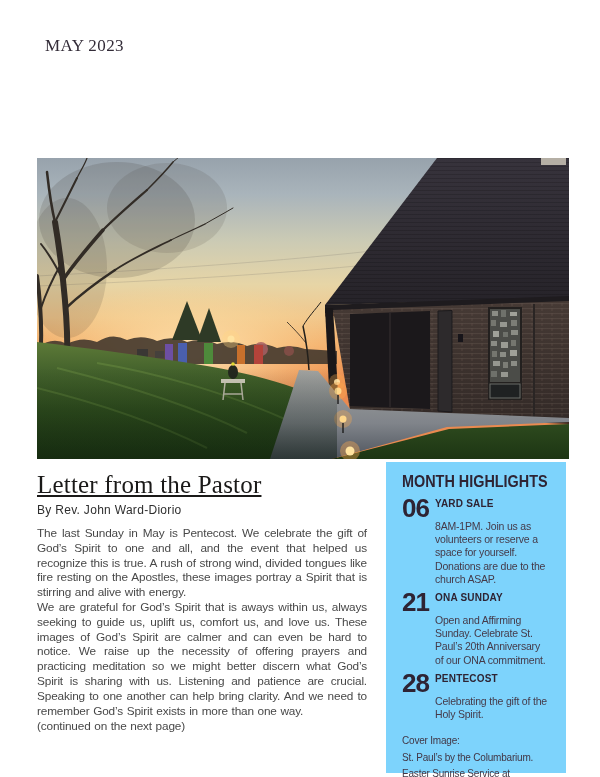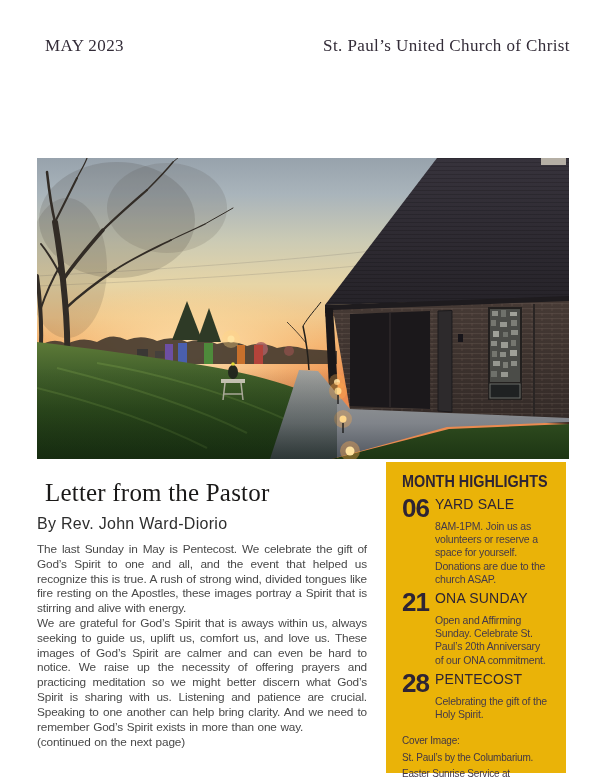--- a/index.html
+++ b/index.html
@@ -17,56 +17,55 @@
   .masthead{position:absolute;left:0;top:0;width:600px;height:150px;color:#2d2334;}
   .mast-word{position:absolute;font-weight:700;line-height:1;transform-origin:left top;white-space:nowrap;}
   .mast-the{left:100px;top:69px;font-size:52px;transform:scaleX(.92);}
   .mast-epistle{left:215px;top:67px;font-size:86px;transform:scaleX(.795);}
   
   .photo{position:absolute;left:37px;top:158px;width:532px;height:301px;margin:0;overflow:hidden;}
   .photo svg{display:block;}
   
   .article{position:absolute;left:37px;top:471px;width:330px;color:#474747;}
   .article h1{
-    margin:8px;font-family:"Liberation Serif",serif;font-weight:500;
-    font-size:25px;letter-spacing:.2px;color:#1a1918;line-height:1.12;
-  }
-  .byline{font-size:16px;color:#2e2e2e;letter-spacing:.3px;margin:4px 0 9px;}
+    margin:0;font-family:"Liberation Serif",serif;font-weight:500;
+    font-size:25px;letter-spacing:.2px;color:#1a1918;line-height:1.12;text-decoration:underline;
+  }
+  .byline{font-size:12px;color:#2e2e2e;letter-spacing:.3px;margin:4px 0 9px;}
   .article p{
     margin:0;font-size:11.8px;line-height:14.8px;text-align:justify;
     letter-spacing:-.15px;word-spacing:.5px;color:#484848;
   }
   .continued{text-align:center;margin-top:1px !important;}
   
   .sidebar{
     position:absolute;left:386px;top:462px;width:180px;height:311px;
-    background:#eab308;box-sizing:border-box;padding:11px 16px 0 16px;color:#3f3443;
+    background:#7dd3fc;box-sizing:border-box;padding:11px 16px 0 16px;color:#3f3443;
   }
   .sidebar h3{
     margin:0 0 6px;font-size:16px;font-weight:700;color:#2e2434;
     letter-spacing:0;transform:scaleX(.9);transform-origin:left center;white-space:nowrap;
   }
   .event{display:flex;align-items:flex-start;margin-bottom:5px;}
   .event .day{
     flex:none;width:30px;font-size:26px;font-weight:700;line-height:22px;
     letter-spacing:-1px;color:#2e2434;margin-right:3px;
   }
-  .event .etitle{font-size:14px;font-weight:400;letter-spacing:.2px;line-height:14px;color:#2e2434;}
+  .event .etitle{font-size:10px;font-weight:700;letter-spacing:.2px;line-height:14px;color:#2e2434;}
   .event .edesc{font-size:10.5px;line-height:13.2px;letter-spacing:-.2px;color:#453a49;margin-top:9px;}
   .cover-note{margin-top:12px;font-size:10px;line-height:16.5px;letter-spacing:-.2px;color:#413645;}
   .cover-note div{white-space:nowrap;}
 </style>
 </head>
 <body>
 
 <div class="page">
 
   <div class="header-row">
     <span>MAY 2023</span>
-    <span>St. Paul’s United Church of Christ</span>
   </div>
 
 
   <figure class="photo">
     <svg width="532" height="301" viewBox="0 0 532 301" xmlns="http://www.w3.org/2000/svg">
       <defs>
         <linearGradient id="skyGrad" x1="0" y1="0" x2="0" y2="1">
           <stop offset="0" stop-color="#97a2ac"></stop>
             <stop offset=".12" stop-color="#a9b4bb"></stop>
           <stop offset=".28" stop-color="#cccbb4"></stop>

